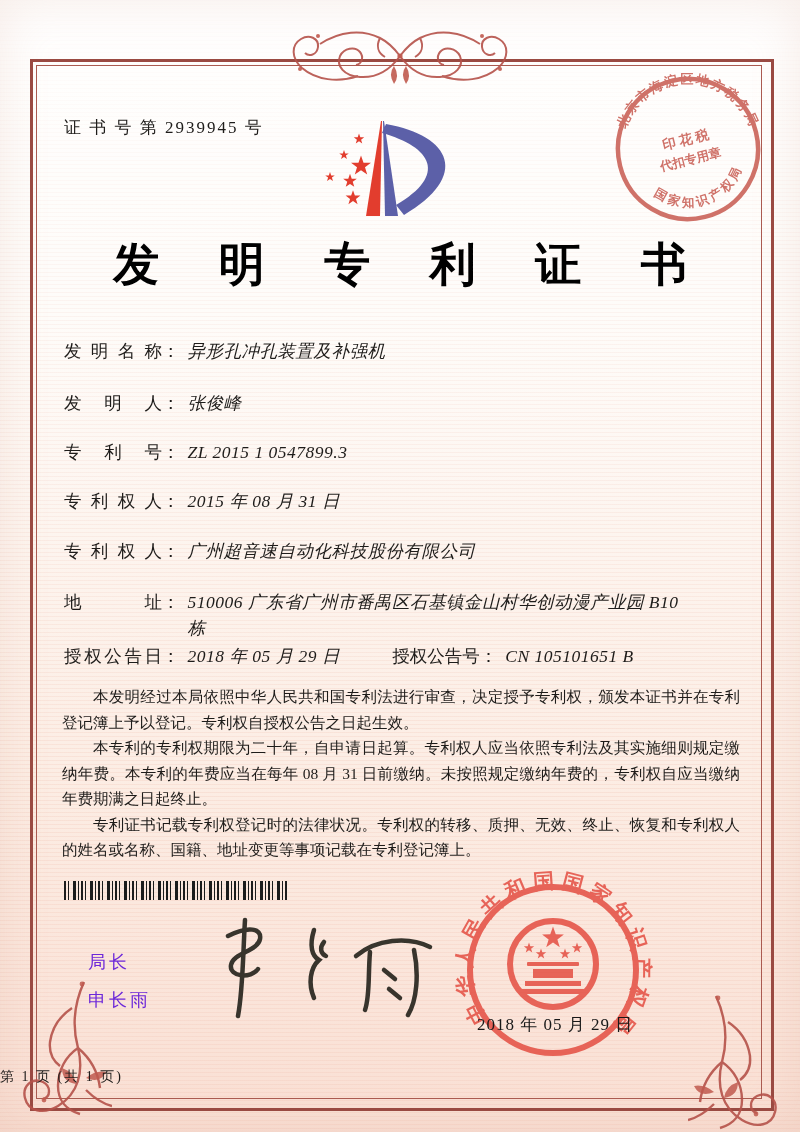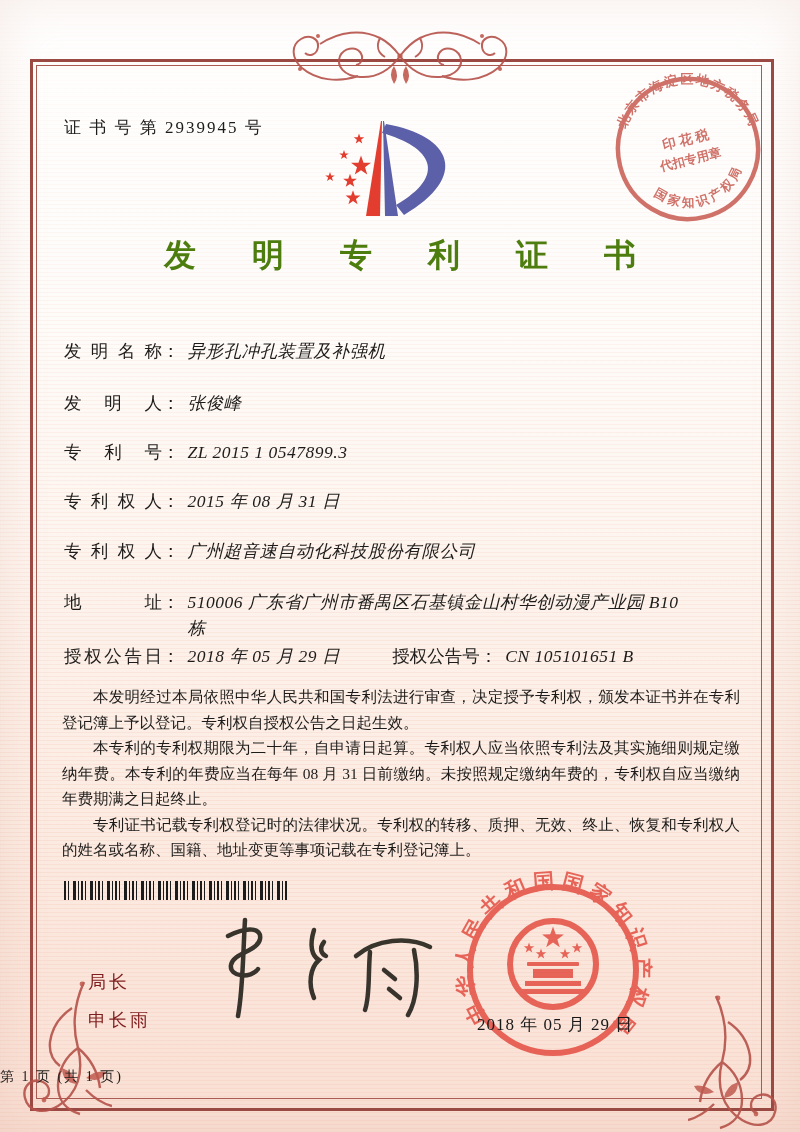--- a/index.html
+++ b/index.html
@@ -12,42 +12,42 @@
       linear-gradient(180deg, rgba(255,255,255,0.95) 0%, rgba(255,255,255,0.55) 28%, rgba(250,219,205,0.40) 70%, rgba(247,206,191,0.60) 100%),
       repeating-linear-gradient(180deg, rgba(228,152,130,0.20) 0px, rgba(228,152,130,0.20) 1px, rgba(255,255,255,0) 1px, rgba(255,255,255,0) 4px);
     box-shadow: inset 0 0 50px rgba(205,150,130,0.18);
   }
   .abs{position:absolute;}
   
   .frame-outer{left:30px;top:59px;width:738px;height:1046px;border:3px solid #9a4a42;}
   .frame-inner{left:36px;top:65px;width:724px;height:1032px;border:1px solid #aa5a50;}
   
   .cert-no{left:64px;top:116px;font-size:17px;letter-spacing:2px;}
-  .title{left:0;top:234px;width:100%;text-align:center;font-size:32px;font-weight:bold;letter-spacing:24px;text-indent:24px;color:#4d7c0f;}
+  .title{left:0;top:234px;width:100%;text-align:center;font-size:46px;font-weight:bold;letter-spacing:24px;text-indent:24px;color:#000000;}
   
   .fields{left:64px;top:338px;width:674px;}
   .frow{position:absolute;left:0;font-size:17.5px;line-height:26px;white-space:nowrap;}
   .flabel{display:inline-block;width:98px;text-align:justify;text-align-last:justify;vertical-align:top;}
   .fcolon{display:inline-block;vertical-align:top;}
   .fvalue{display:inline-block;margin-left:8px;letter-spacing:0.5px;vertical-align:top;font-style:italic;}
   .frow.wrap{white-space:normal;}
   .frow.wrap .fvalue{width:512px;}
   .pair2{margin-left:48px;}
   
   .paras{left:62px;top:684px;width:678px;font-size:15.5px;line-height:25.5px;text-align:justify;}
   .paras p{margin:0;text-indent:2em;}
   
   .barcode{left:64px;top:881px;width:224px;height:19px;
     background:repeating-linear-gradient(90deg,
       #1c1c1c 0px,#1c1c1c 2px,transparent 2px,transparent 4px,
       #1c1c1c 4px,#1c1c1c 5px,transparent 5px,transparent 9px,
       #1c1c1c 9px,#1c1c1c 12px,transparent 12px,transparent 14px,
       #1c1c1c 14px,#1c1c1c 15px,transparent 15px,transparent 17px);}
   
-  .sig-block{left:88px;top:950px;font-family:"Liberation Sans","DejaVu Sans",sans-serif;font-size:18px;letter-spacing:3px;color:#7f1d1d;margin-top:20px;}
+  .sig-block{left:88px;top:950px;font-family:"Liberation Sans","DejaVu Sans",sans-serif;font-size:18px;letter-spacing:3px;color:#6d28d9;}
   .sig-block div{margin-bottom:14px;}
   .sig-svg{left:198px;top:912px;}
   
   .seal-svg{left:443px;top:860px;}
   .seal-date{left:477px;top:1013px;font-size:17px;letter-spacing:1px;color:#181818;z-index:5;}
   
   .footer{left:0;top:1068px;width:760px;font-size:14px;letter-spacing:2px;}
   
   .logo-svg{left:308px;top:114px;}
   .stamp-svg{left:603px;top:64px;}

